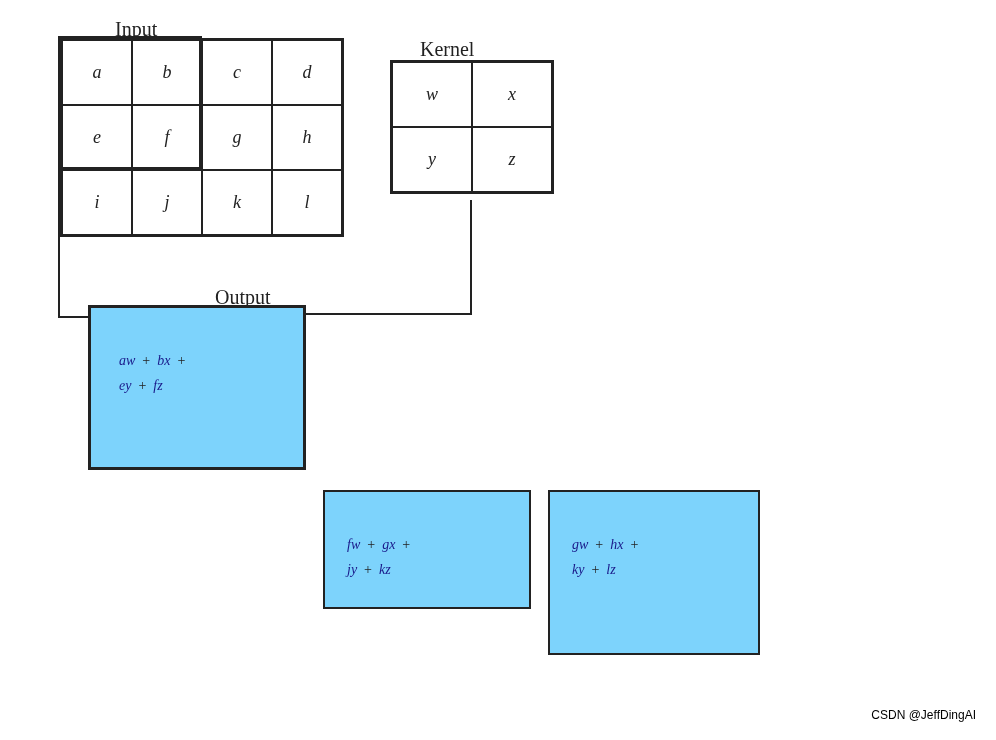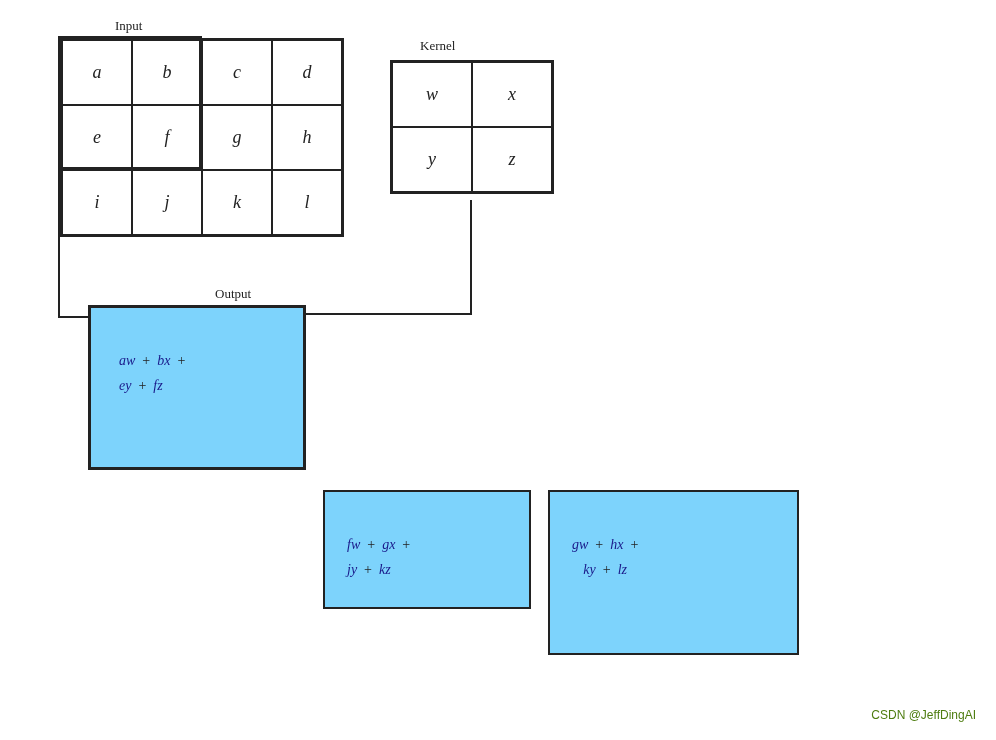--- a/index.html
+++ b/index.html
@@ -16,21 +16,21 @@
     .diagram {
       position: absolute;
       top: 0; left: 0;
       width: 996px;
       height: 740px;
     }
 
     
     .label {
       position: absolute;
-      font-size: 13px;
+      font-size: 20px;
       font-style: italic;
       color: #222;
     }
     .label.no-italic {
       font-style: normal;
     }
 
     
     .input-grid {
       position: absolute;
@@ -107,21 +107,21 @@
     .output-cell .formula .var {
       color: #1a1a8a;
     }
 
     
     .watermark {
       position: absolute;
       bottom: 18px;
       right: 20px;
       font-size: 12px;
-      color: #4d7c0f;
+      color: #000000;
       font-style: normal;
       font-family: Arial, sans-serif;
     }
   </style>
 </head>
 <body>
 
 <div class="diagram">
 
   <div class="label no-italic" style="top:18px; left:115px;">Input</div>
@@ -180,21 +180,21 @@
 
 
 
   <div class="output-cell" style="left:323px; top:490px; width:208px; height:119px;">
     <div class="formula" style="top:40px; left:22px;">
       <span class="var">fw</span>&nbsp;&nbsp;<span class="plus">+</span>&nbsp;&nbsp;<span class="var">gx</span>&nbsp;&nbsp;<span class="plus">+</span><br>
       <span class="var">jy</span>&nbsp;&nbsp;<span class="plus">+</span>&nbsp;&nbsp;<span class="var">kz</span>
     </div>
   </div>
 
-  <div class="output-cell" style="left:548px; top:490px; width:251px; height:165px;text-align:center;">
+  <div class="output-cell" style="left:548px; top:490px; width:212px; height:165px;">
     <div class="formula" style="top:40px; left:22px;">
       <span class="var">gw</span>&nbsp;&nbsp;<span class="plus">+</span>&nbsp;&nbsp;<span class="var">hx</span>&nbsp;&nbsp;<span class="plus">+</span><br>
       <span class="var">ky</span>&nbsp;&nbsp;<span class="plus">+</span>&nbsp;&nbsp;<span class="var">lz</span>
     </div>
   </div>
 
   <div class="watermark">CSDN @JeffDingAI</div>
 
 </div>
 

